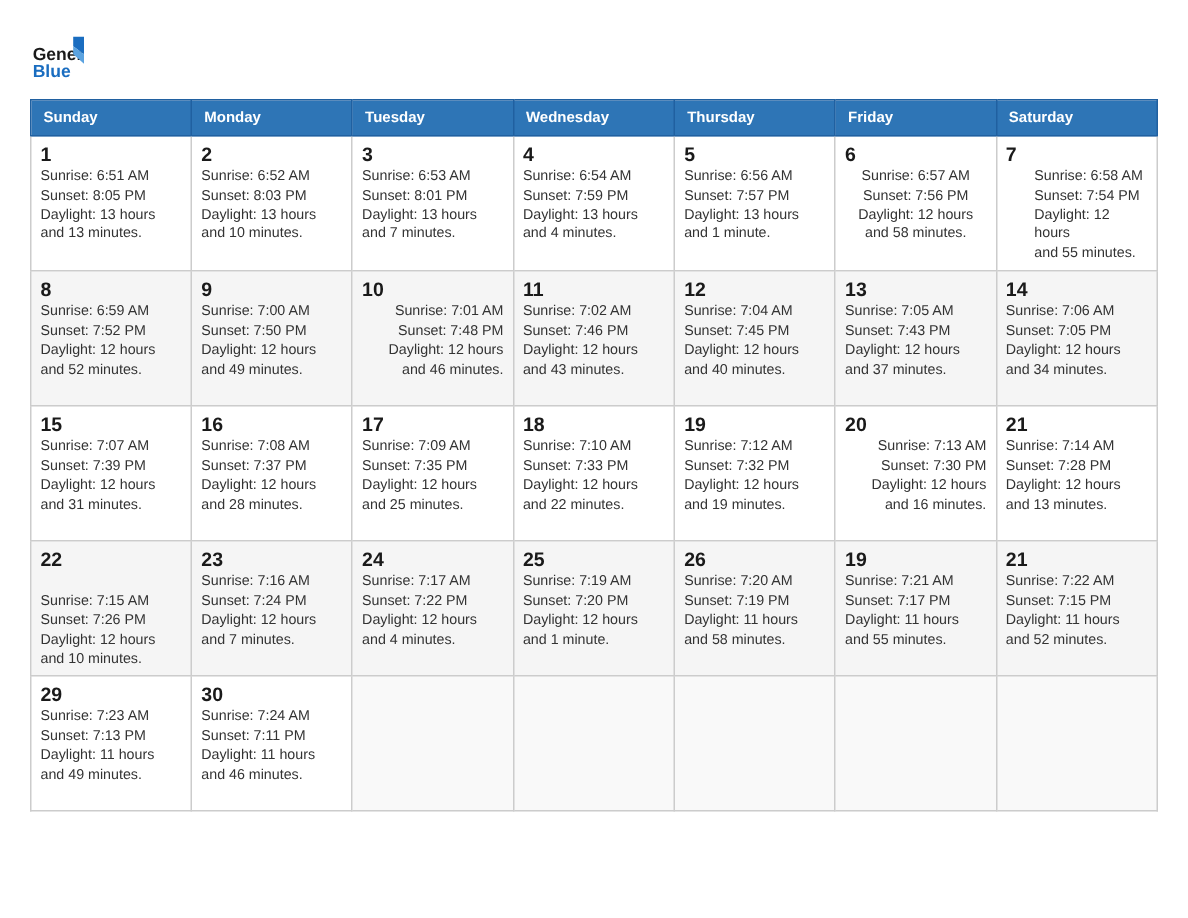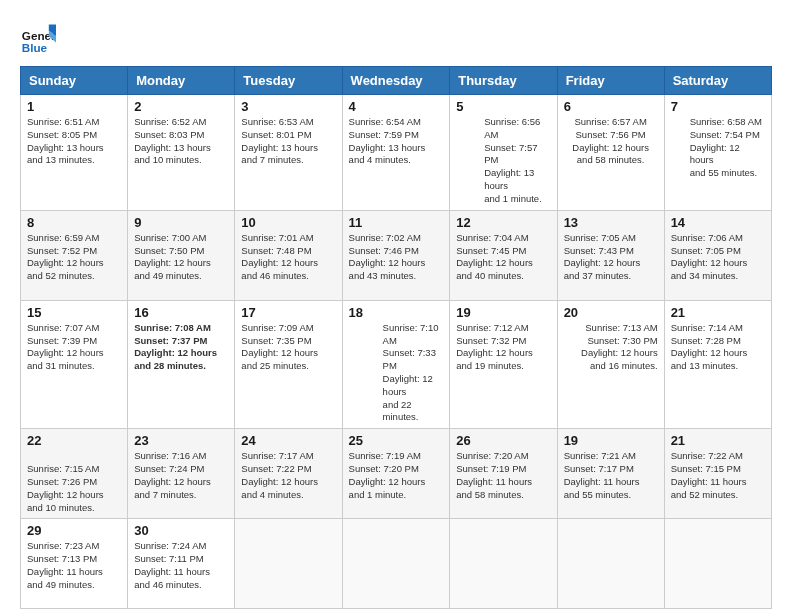--- a/index.html
+++ b/index.html
@@ -38,21 +38,21 @@
       color: #444;
     }
     .calendar {
       width: 100%;
       border-collapse: collapse;
       border: 1px solid #ccc;
     }
     .calendar th {
       background-color: #2e75b6;
       color: #fff;
-      font-size: 13px;
+      font-size: 10px;
       font-weight: bold;
       padding: 6px 8px;
       border: 1px solid #2060a0;
       text-align: left;
     }
     .calendar td {
       vertical-align: top;
       border: 1px solid #ccc;
       padding: 4px 6px;
       font-size: 10px;
@@ -139,21 +139,21 @@
         </td>
         <td>
           <span class="day-num">4</span>
           <div class="day-info" style="white-space: pre-line;">Sunrise: 6:54 AM
 Sunset: 7:59 PM
 Daylight: 13 hours
 and 4 minutes.</div>
         </td>
         <td>
           <span class="day-num">5</span>
-          <div class="day-info" style="white-space: pre-line; margin-left: 28px;">Sunrise: 6:56 AM
+          <div class="day-info" style="white-space: pre-line;">Sunrise: 6:56 AM
 Sunset: 7:57 PM
 Daylight: 13 hours
 and 1 minute.</div>
         </td>
         <td>
           <span class="day-num">6</span>
           <div class="day-info" style="white-space: pre-line; text-align: center;">Sunrise: 6:57 AM
 Sunset: 7:56 PM
 Daylight: 12 hours
 and 58 minutes.</div>
@@ -176,21 +176,21 @@
         </td>
         <td>
           <span class="day-num">9</span>
           <div class="day-info" style="white-space: pre-line;">Sunrise: 7:00 AM
 Sunset: 7:50 PM
 Daylight: 12 hours
 and 49 minutes.</div>
         </td>
         <td>
           <span class="day-num">10</span>
-          <div class="day-info" style="white-space: pre-line;">Sunrise: 7:01 AM
+          <div class="day-info" style="white-space: pre-line; text-align: right;">Sunrise: 7:01 AM
 Sunset: 7:48 PM
 Daylight: 12 hours
 and 46 minutes.</div>
         </td>
         <td>
           <span class="day-num">11</span>
           <div class="day-info" style="white-space: pre-line;">Sunrise: 7:02 AM
 Sunset: 7:46 PM
 Daylight: 12 hours
 and 43 minutes.</div>
@@ -220,35 +220,35 @@
       <tr>
         <td>
           <span class="day-num">15</span>
           <div class="day-info" style="white-space: pre-line;">Sunrise: 7:07 AM
 Sunset: 7:39 PM
 Daylight: 12 hours
 and 31 minutes.</div>
         </td>
         <td>
           <span class="day-num">16</span>
-          <div class="day-info" style="white-space: pre-line; font-weight: bold;">Sunrise: 7:08 AM
+          <div class="day-info" style="white-space: pre-line;">Sunrise: 7:08 AM
 Sunset: 7:37 PM
 Daylight: 12 hours
 and 28 minutes.</div>
         </td>
         <td>
           <span class="day-num">17</span>
           <div class="day-info" style="white-space: pre-line;">Sunrise: 7:09 AM
 Sunset: 7:35 PM
 Daylight: 12 hours
 and 25 minutes.</div>
         </td>
         <td>
           <span class="day-num">18</span>
-          <div class="day-info" style="white-space: pre-line; margin-left: 34px;">Sunrise: 7:10 AM
+          <div class="day-info" style="white-space: pre-line;">Sunrise: 7:10 AM
 Sunset: 7:33 PM
 Daylight: 12 hours
 and 22 minutes.</div>
         </td>
         <td>
           <span class="day-num">19</span>
           <div class="day-info" style="white-space: pre-line;">Sunrise: 7:12 AM
 Sunset: 7:32 PM
 Daylight: 12 hours
 and 19 minutes.</div>

